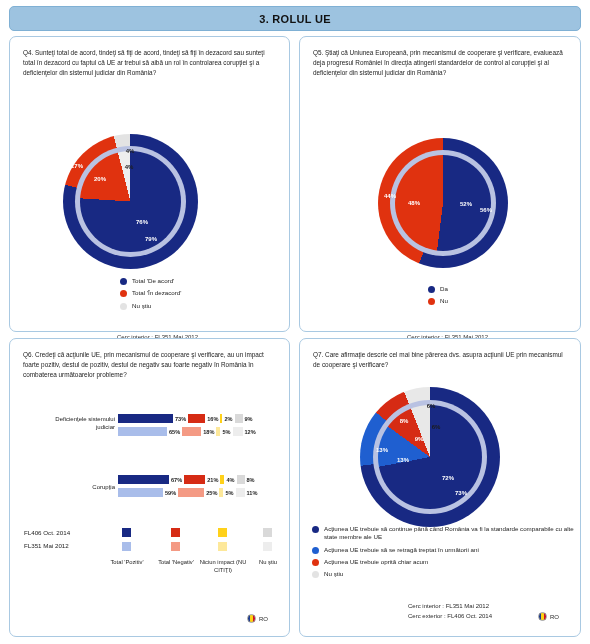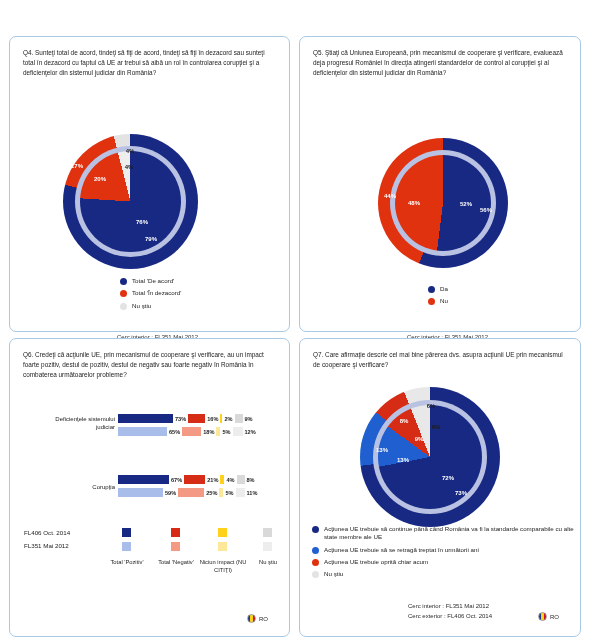--- a/index.html
+++ b/index.html
@@ -126,20 +126,23 @@
     line-height: 1.35;
     text-align: center;
     color: #1c1c1c;
   }
 </style>
 </head>
 <body>
 
 <div id="page">
 
+  <div class="banner">
+    <span class="banner-title">3. ROLUL UE</span>
+  </div>
 
   <div class="panel" id="panel-q4">
     <div class="q-text">Q4. Sunteţi total de acord, tindeţi să fiţi de acord, tindeţi să fiţi în dezacord sau sunteţi total în dezacord cu faptul că UE ar trebui să aibă un rol în controlarea corupţiei şi a deficienţelor din sistemul judiciar din România?</div>
 
     <div class="piewrap" style="left:53px; top:97px; width:135px; height:135px;">
 
       <div class="pie-outer" style="left:0; top:0; width:135px; height:135px;
                   background: conic-gradient(#182983 0deg 284.4deg, #e0320f 284.4deg 345.6deg, #e3e3e3 345.6deg 360deg);"></div>
 
       <div class="pie-hole" style="left:12px; top:12px; width:111px; height:111px; background:#b9c2e2;"></div>

